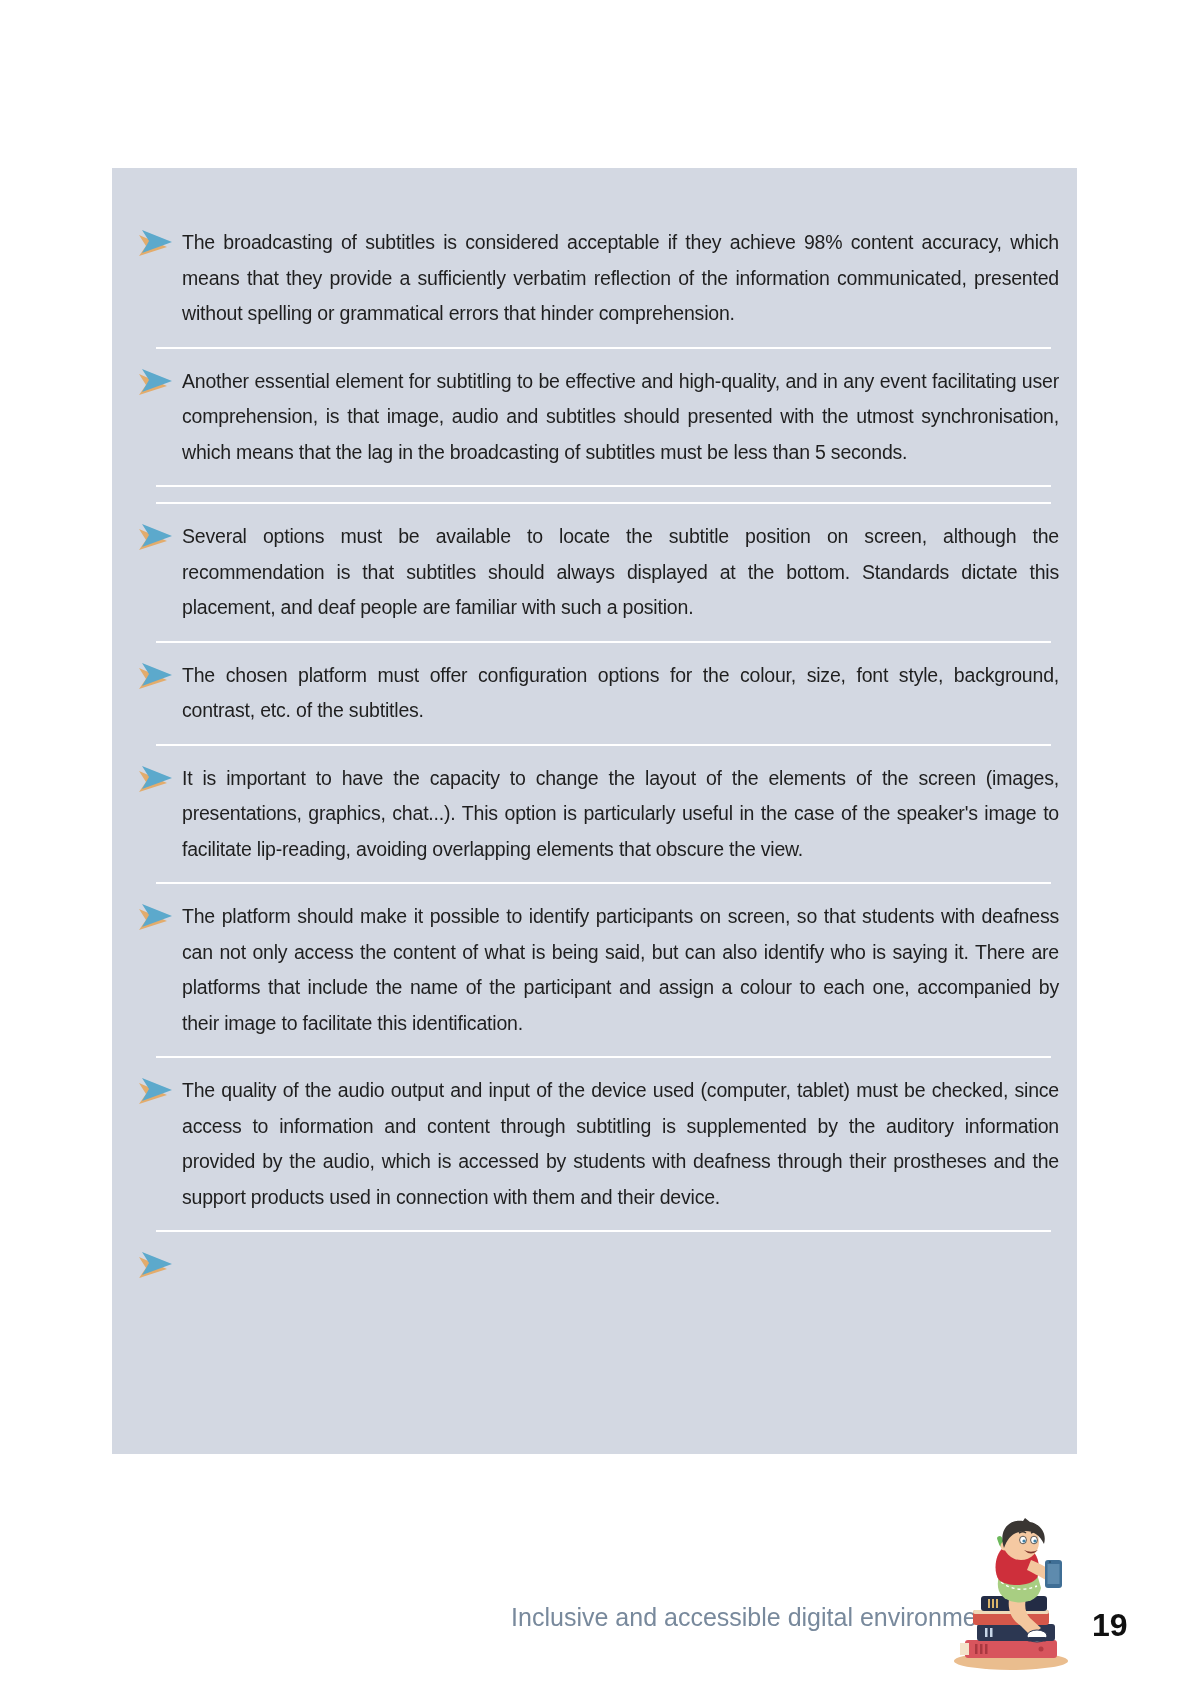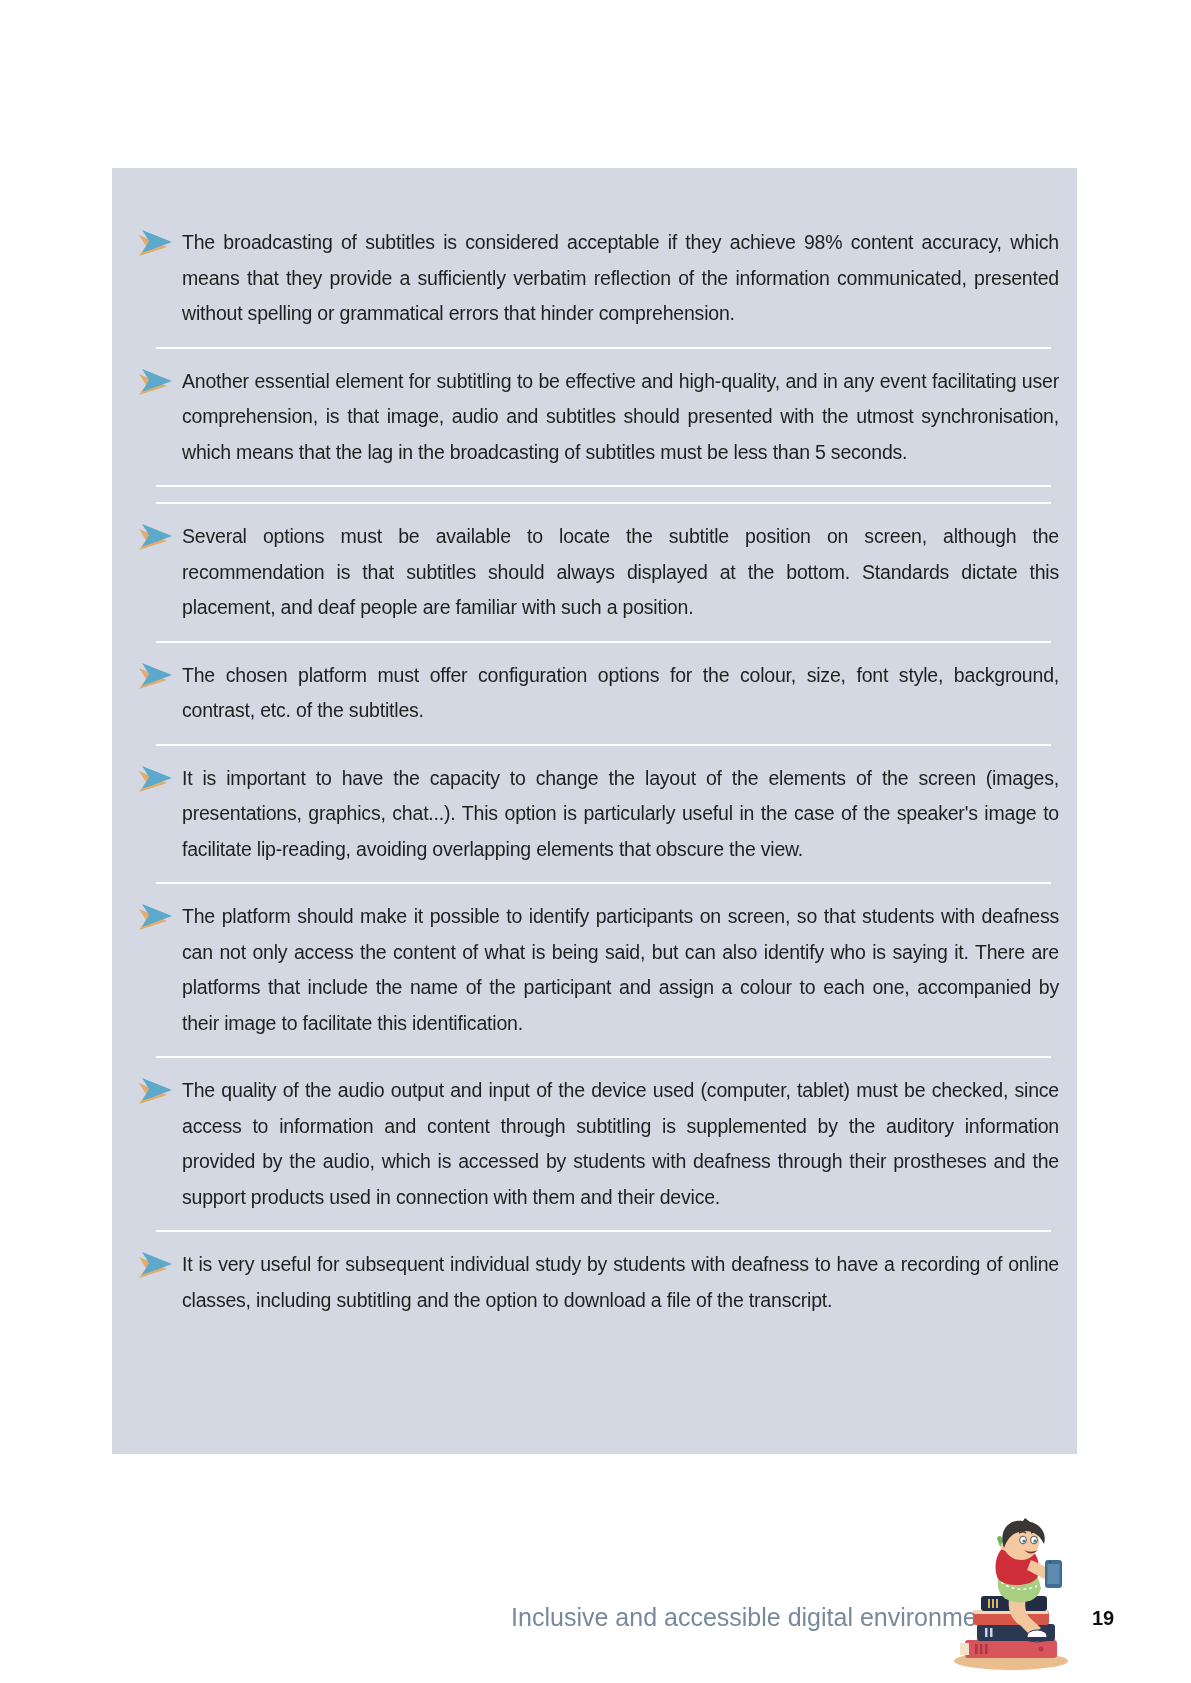--- a/index.html
+++ b/index.html
@@ -22,21 +22,21 @@
   }
   .sep{
     height:2px;background:#ffffff;margin:15px 8px 15px 44px;
   }
   .footer-caption{
     position:absolute;top:1603px;right:206px;
     font-size:25px;font-weight:300;color:#78899c;white-space:nowrap;
   }
   .page-number{
     position:absolute;left:1092px;top:1607px;
-    font-size:20px;font-weight:700;color:#101010;
+    font-size:32px;font-weight:700;color:#101010;
   }
   .illustration{
     position:absolute;left:951px;top:1518px;width:126px;height:154px;
   }
 </style>
 </head>
 <body>
 
 <div class="page">
 
@@ -105,21 +105,20 @@
       </svg>
       <span>The quality of the audio output and input of the device used (computer, tablet) must be checked, since access to information and content through subtitling is supplemented by the auditory information provided by the audio, which is accessed by students with deafness through their prostheses and the support products used in connection with them and their device.</span>
     </div>
     <div class="sep"></div>
 
     <div class="item">
       <svg class="arrow" viewBox="0 0 34 26">
         <polygon points="1,5 29,17 1,26 8,16" fill="#e3ac6c"></polygon>
         <polygon points="4,0 34,12 4,23 11,11" fill="#5ca9cc"></polygon>
       </svg>
-      <span>It is very useful for subsequent individual study by students with deafness to have a recording of online classes, including subtitling and the option to download a file of the transcript.</span>
     </div>
 
   </div>
 
   <div class="footer-caption">Inclusive and accessible digital environments</div>
 
   <svg class="illustration" viewBox="0 0 126 154">
     <ellipse cx="60" cy="143" rx="57" ry="9" fill="#eabd8e"></ellipse>
     <g>
       <rect x="14" y="122" width="92" height="18" rx="3" fill="#d8555d"></rect>

